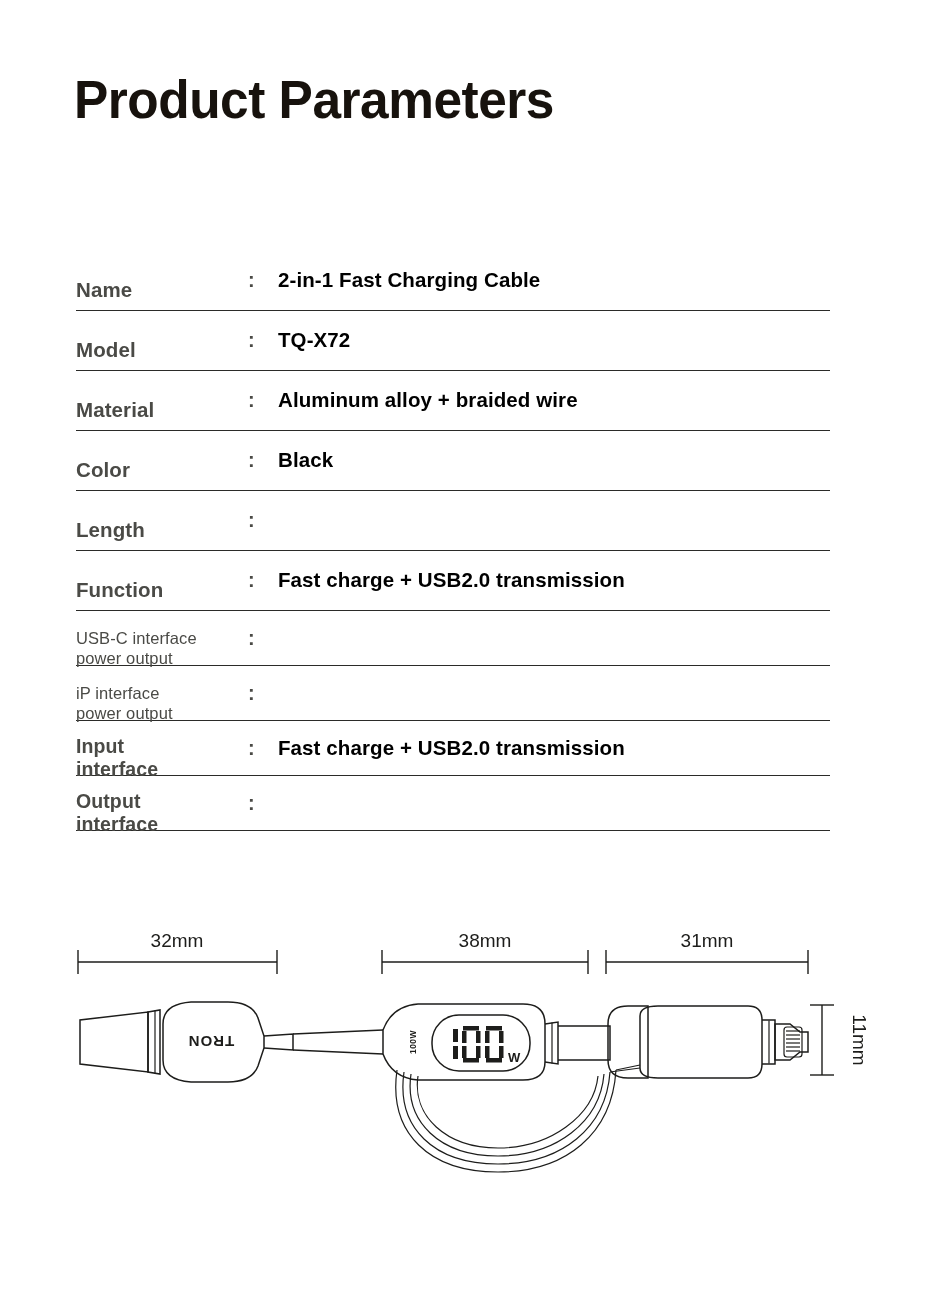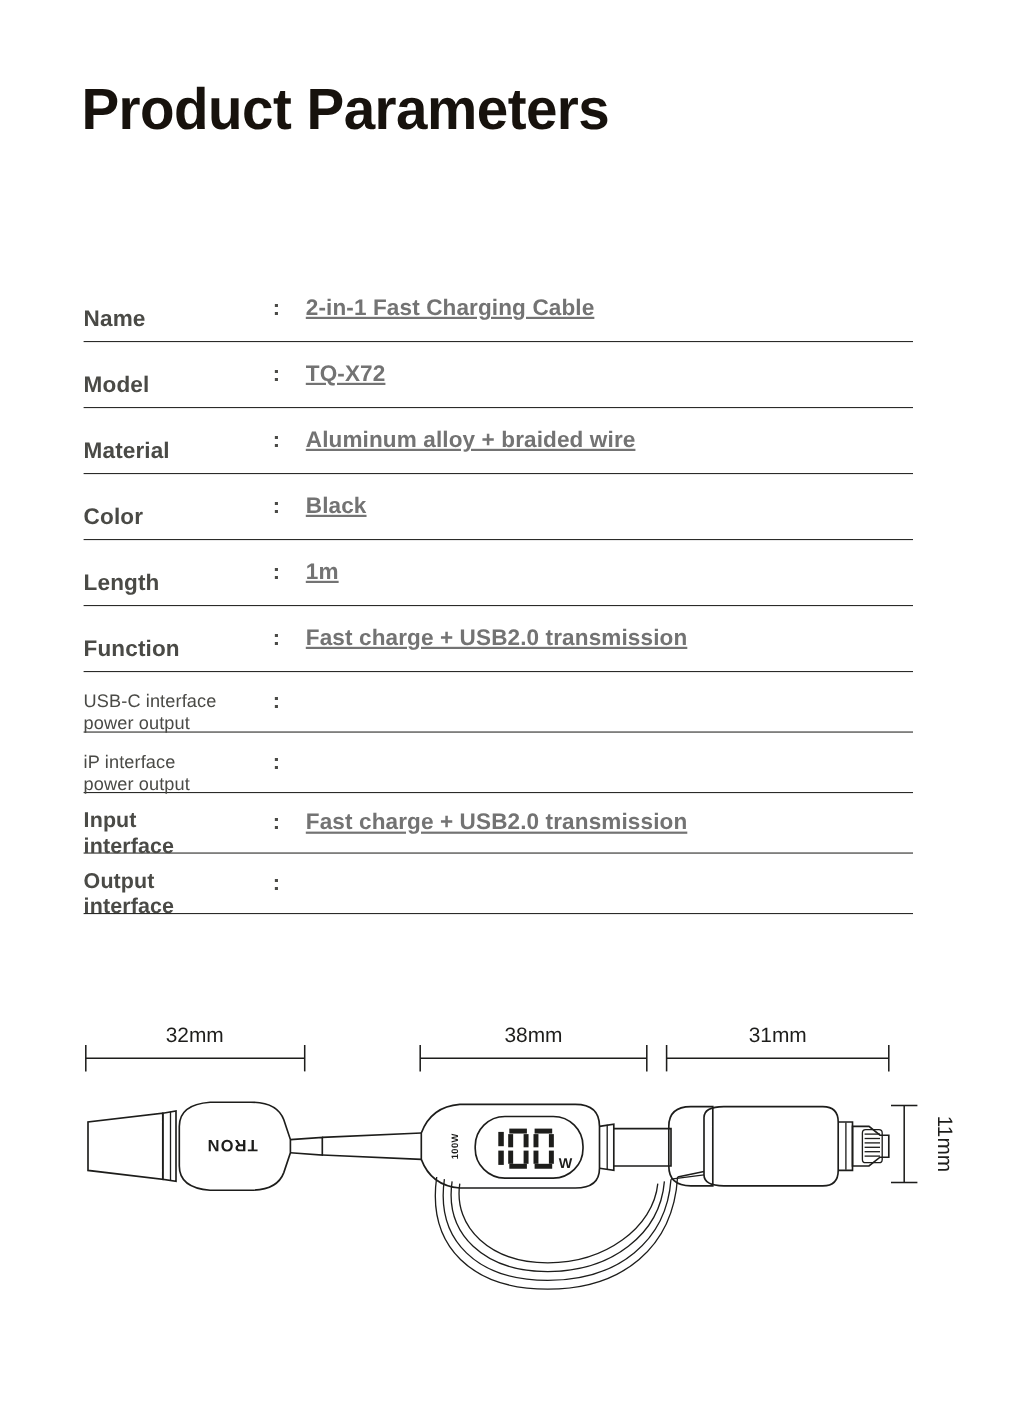--- a/index.html
+++ b/index.html
@@ -80,26 +80,25 @@
   .spec-colon {
     width: 30px;
     flex: 0 0 30px;
     color: #4a4a46;
     font-size: 20px;
     font-weight: 600;
     text-align: left;
   }
   .spec-value {
     flex: 1 1 auto;
-    color: #737373;
+    color: #000000;
     font-size: 20.5px;
     font-weight: 700;
     letter-spacing: 0.1px;
     line-height: 1.2;
-    text-decoration: underline;
   }
 
   
   .diagram {
     position: absolute;
     left: 0;
     top: 920px;
     width: 840px;
     height: 290px;
   }
@@ -165,21 +164,20 @@
 
     <div class="spec-row tall">
       <div class="spec-label">Color</div>
       <div class="spec-colon">:</div>
       <div class="spec-value">Black</div>
     </div>
 
     <div class="spec-row tall">
       <div class="spec-label">Length</div>
       <div class="spec-colon">:</div>
-      <div class="spec-value">1m</div>
     </div>
 
     <div class="spec-row tall">
       <div class="spec-label">Function</div>
       <div class="spec-colon">:</div>
       <div class="spec-value">Fast charge + USB2.0 transmission</div>
     </div>
 
     <div class="spec-row compact">
       <div class="spec-label small">

